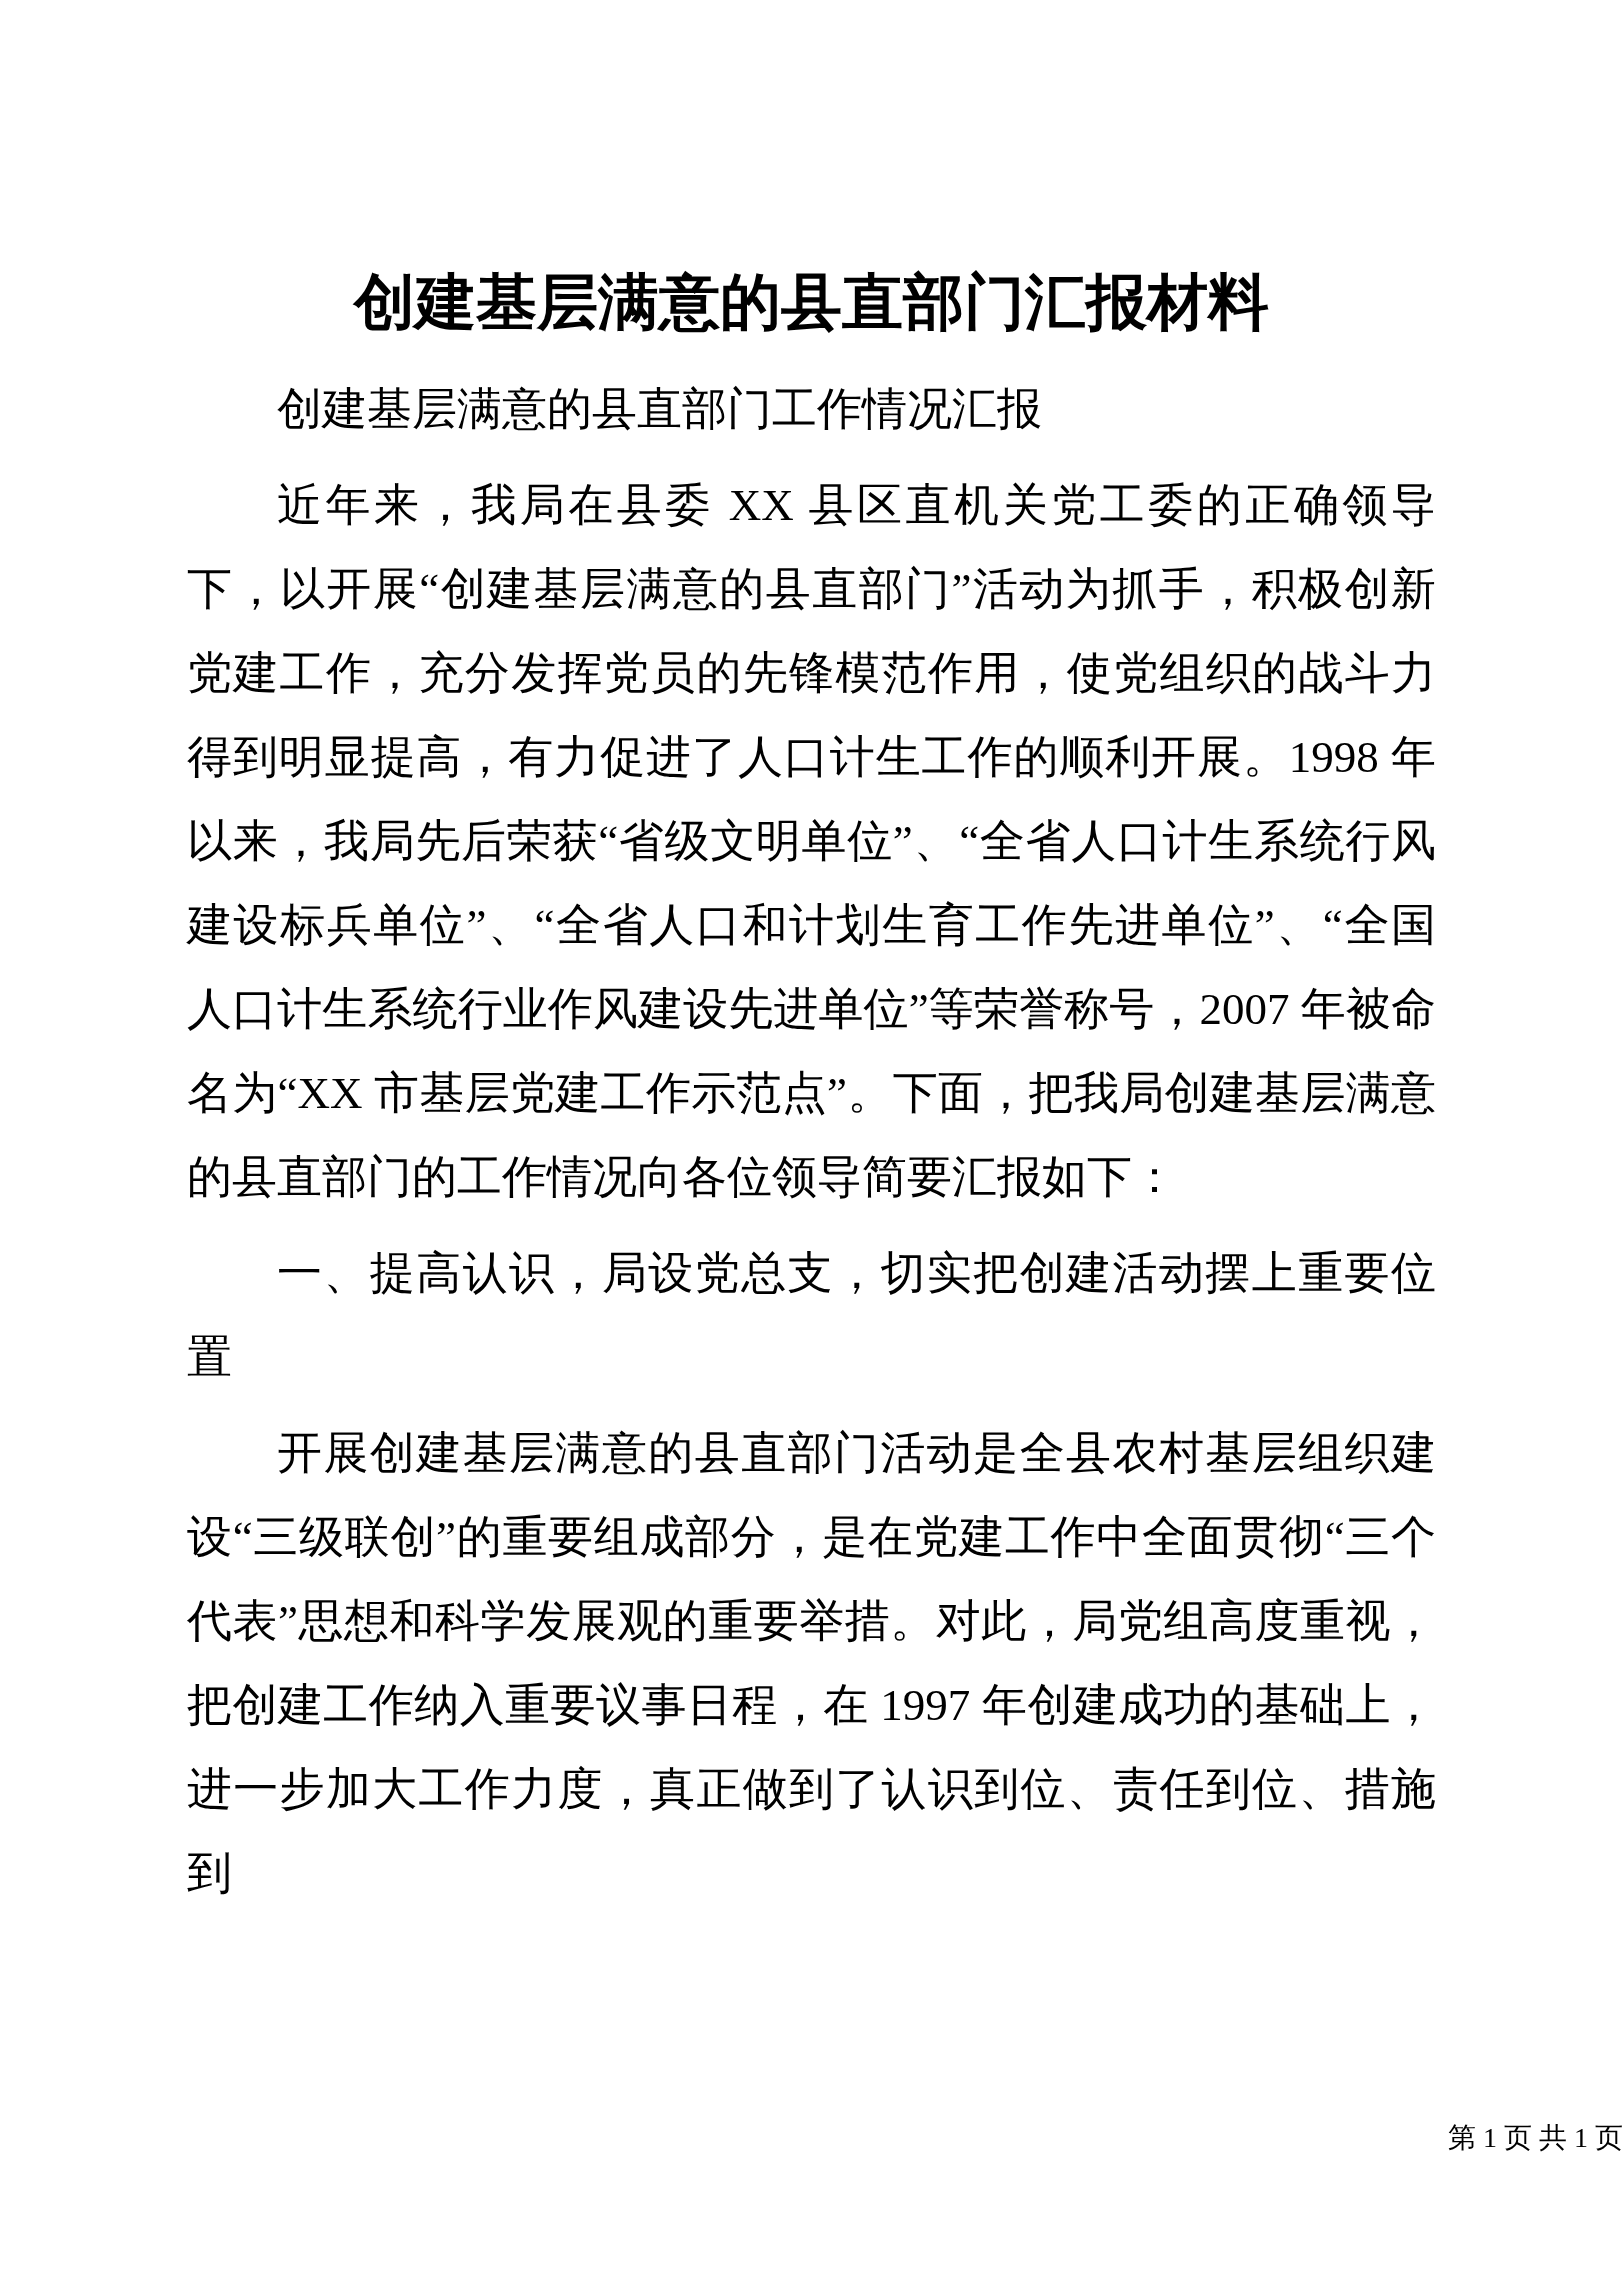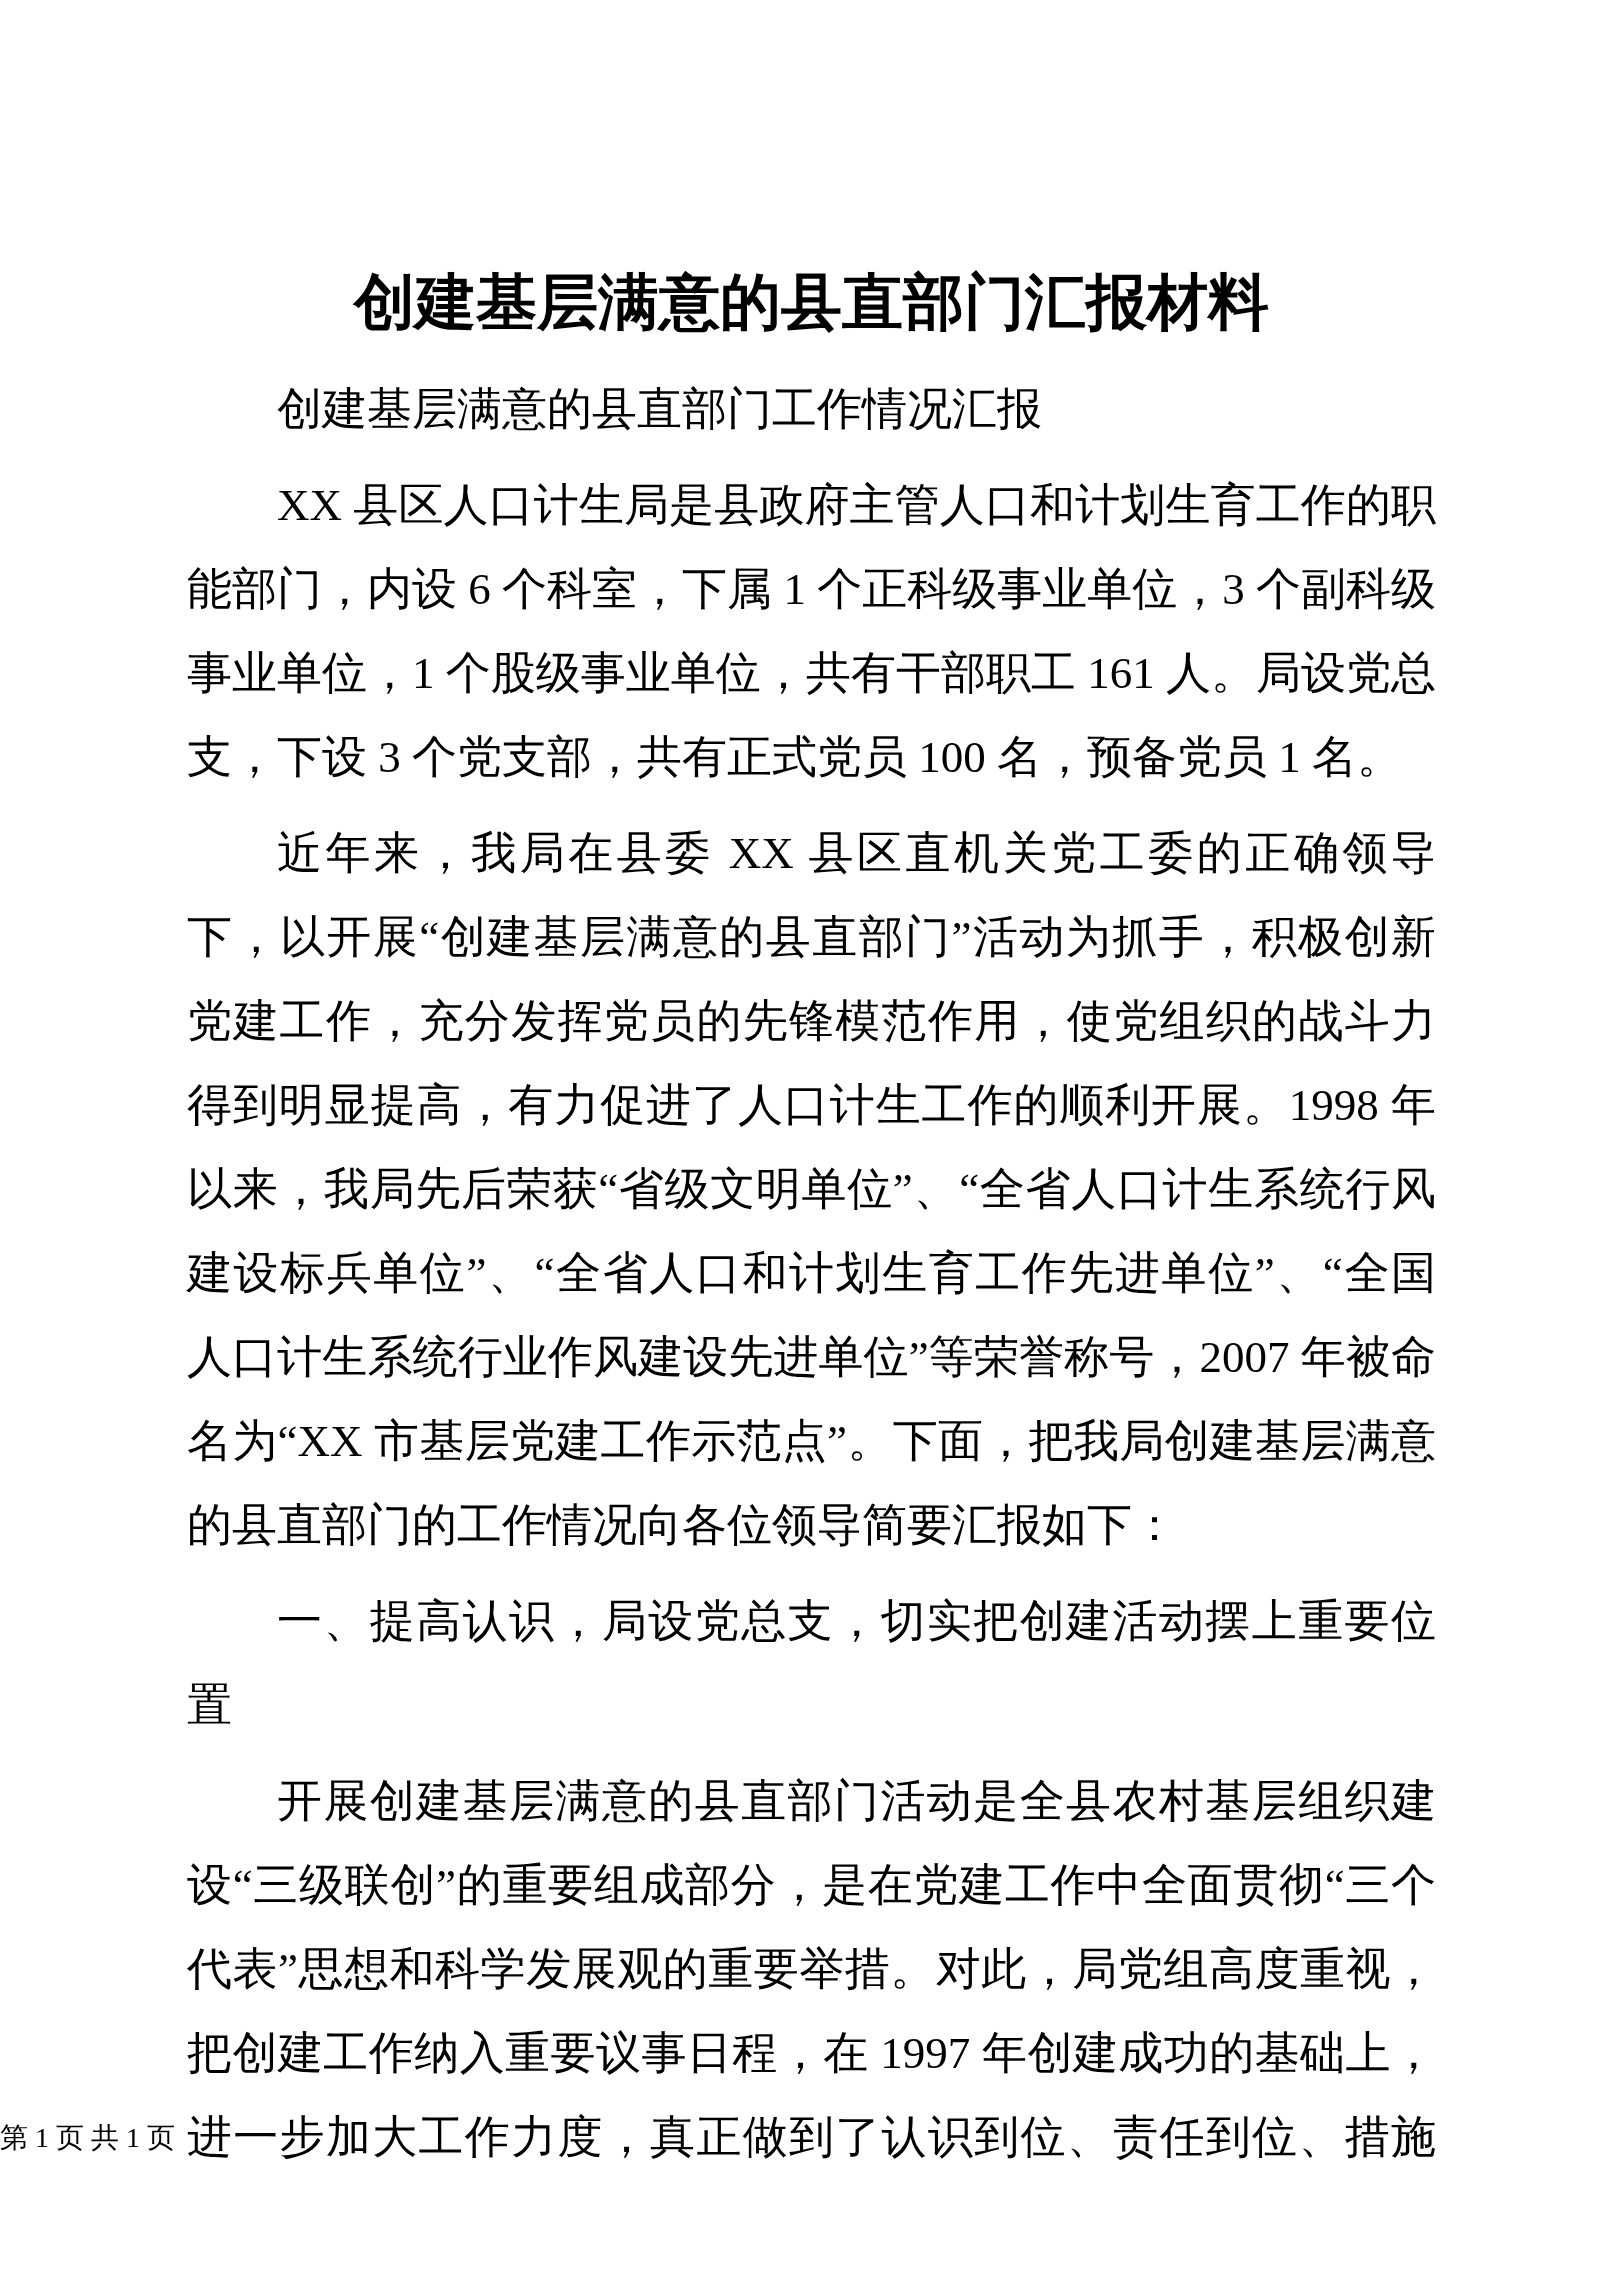--- a/index.html
+++ b/index.html
@@ -37,36 +37,35 @@
     text-justify: inter-ideograph;
     text-indent: 2em;
     margin: 12px;
     word-break: break-all;
   }
   .footer {
     position: absolute;
     top: 2121px;
     left: 0;
     width: 100%;
-    text-align: left;
+    text-align: right;
     font-size: 28px;
     line-height: 33px;
     color: #000000;
   }
 </style>
 </head>
 <body>
 
 <div class="page">
   <div class="content">
     <h1 class="doc-title">创建基层满意的县直部门汇报材料</h1>
 
     <p class="para">创建基层满意的县直部门工作情况汇报</p>
 
-    <p class="para">XX 县区人口计生局是县政府主管人口和计划生育工作的职能部门，内设 6 个科室，下属 1 个正科级事业单位，3 个副科级事业单位，1 个股级事业单位，共有干部职工 161 人。局设党总支，下设 3 个党支部，共有正式党员 100 名，预备党员 1 名。</p>
 
     <p class="para">近年来，我局在县委 XX 县区直机关党工委的正确领导下，以开展“创建基层满意的县直部门”活动为抓手，积极创新党建工作，充分发挥党员的先锋模范作用，使党组织的战斗力得到明显提高，有力促进了人口计生工作的顺利开展。1998 年以来，我局先后荣获“省级文明单位”、“全省人口计生系统行风建设标兵单位”、“全省人口和计划生育工作先进单位”、“全国人口计生系统行业作风建设先进单位”等荣誉称号，2007 年被命名为“XX 市基层党建工作示范点”。下面，把我局创建基层满意的县直部门的工作情况向各位领导简要汇报如下：</p>
 
     <p class="para">一、提高认识，局设党总支，切实把创建活动摆上重要位置</p>
 
     <p class="para">开展创建基层满意的县直部门活动是全县农村基层组织建设“三级联创”的重要组成部分，是在党建工作中全面贯彻“三个代表”思想和科学发展观的重要举措。对此，局党组高度重视，把创建工作纳入重要议事日程，在 1997 年创建成功的基础上，进一步加大工作力度，真正做到了认识到位、责任到位、措施到</p>
   </div>
 
   <div class="footer">第 1 页 共 1 页</div>
 </div>

